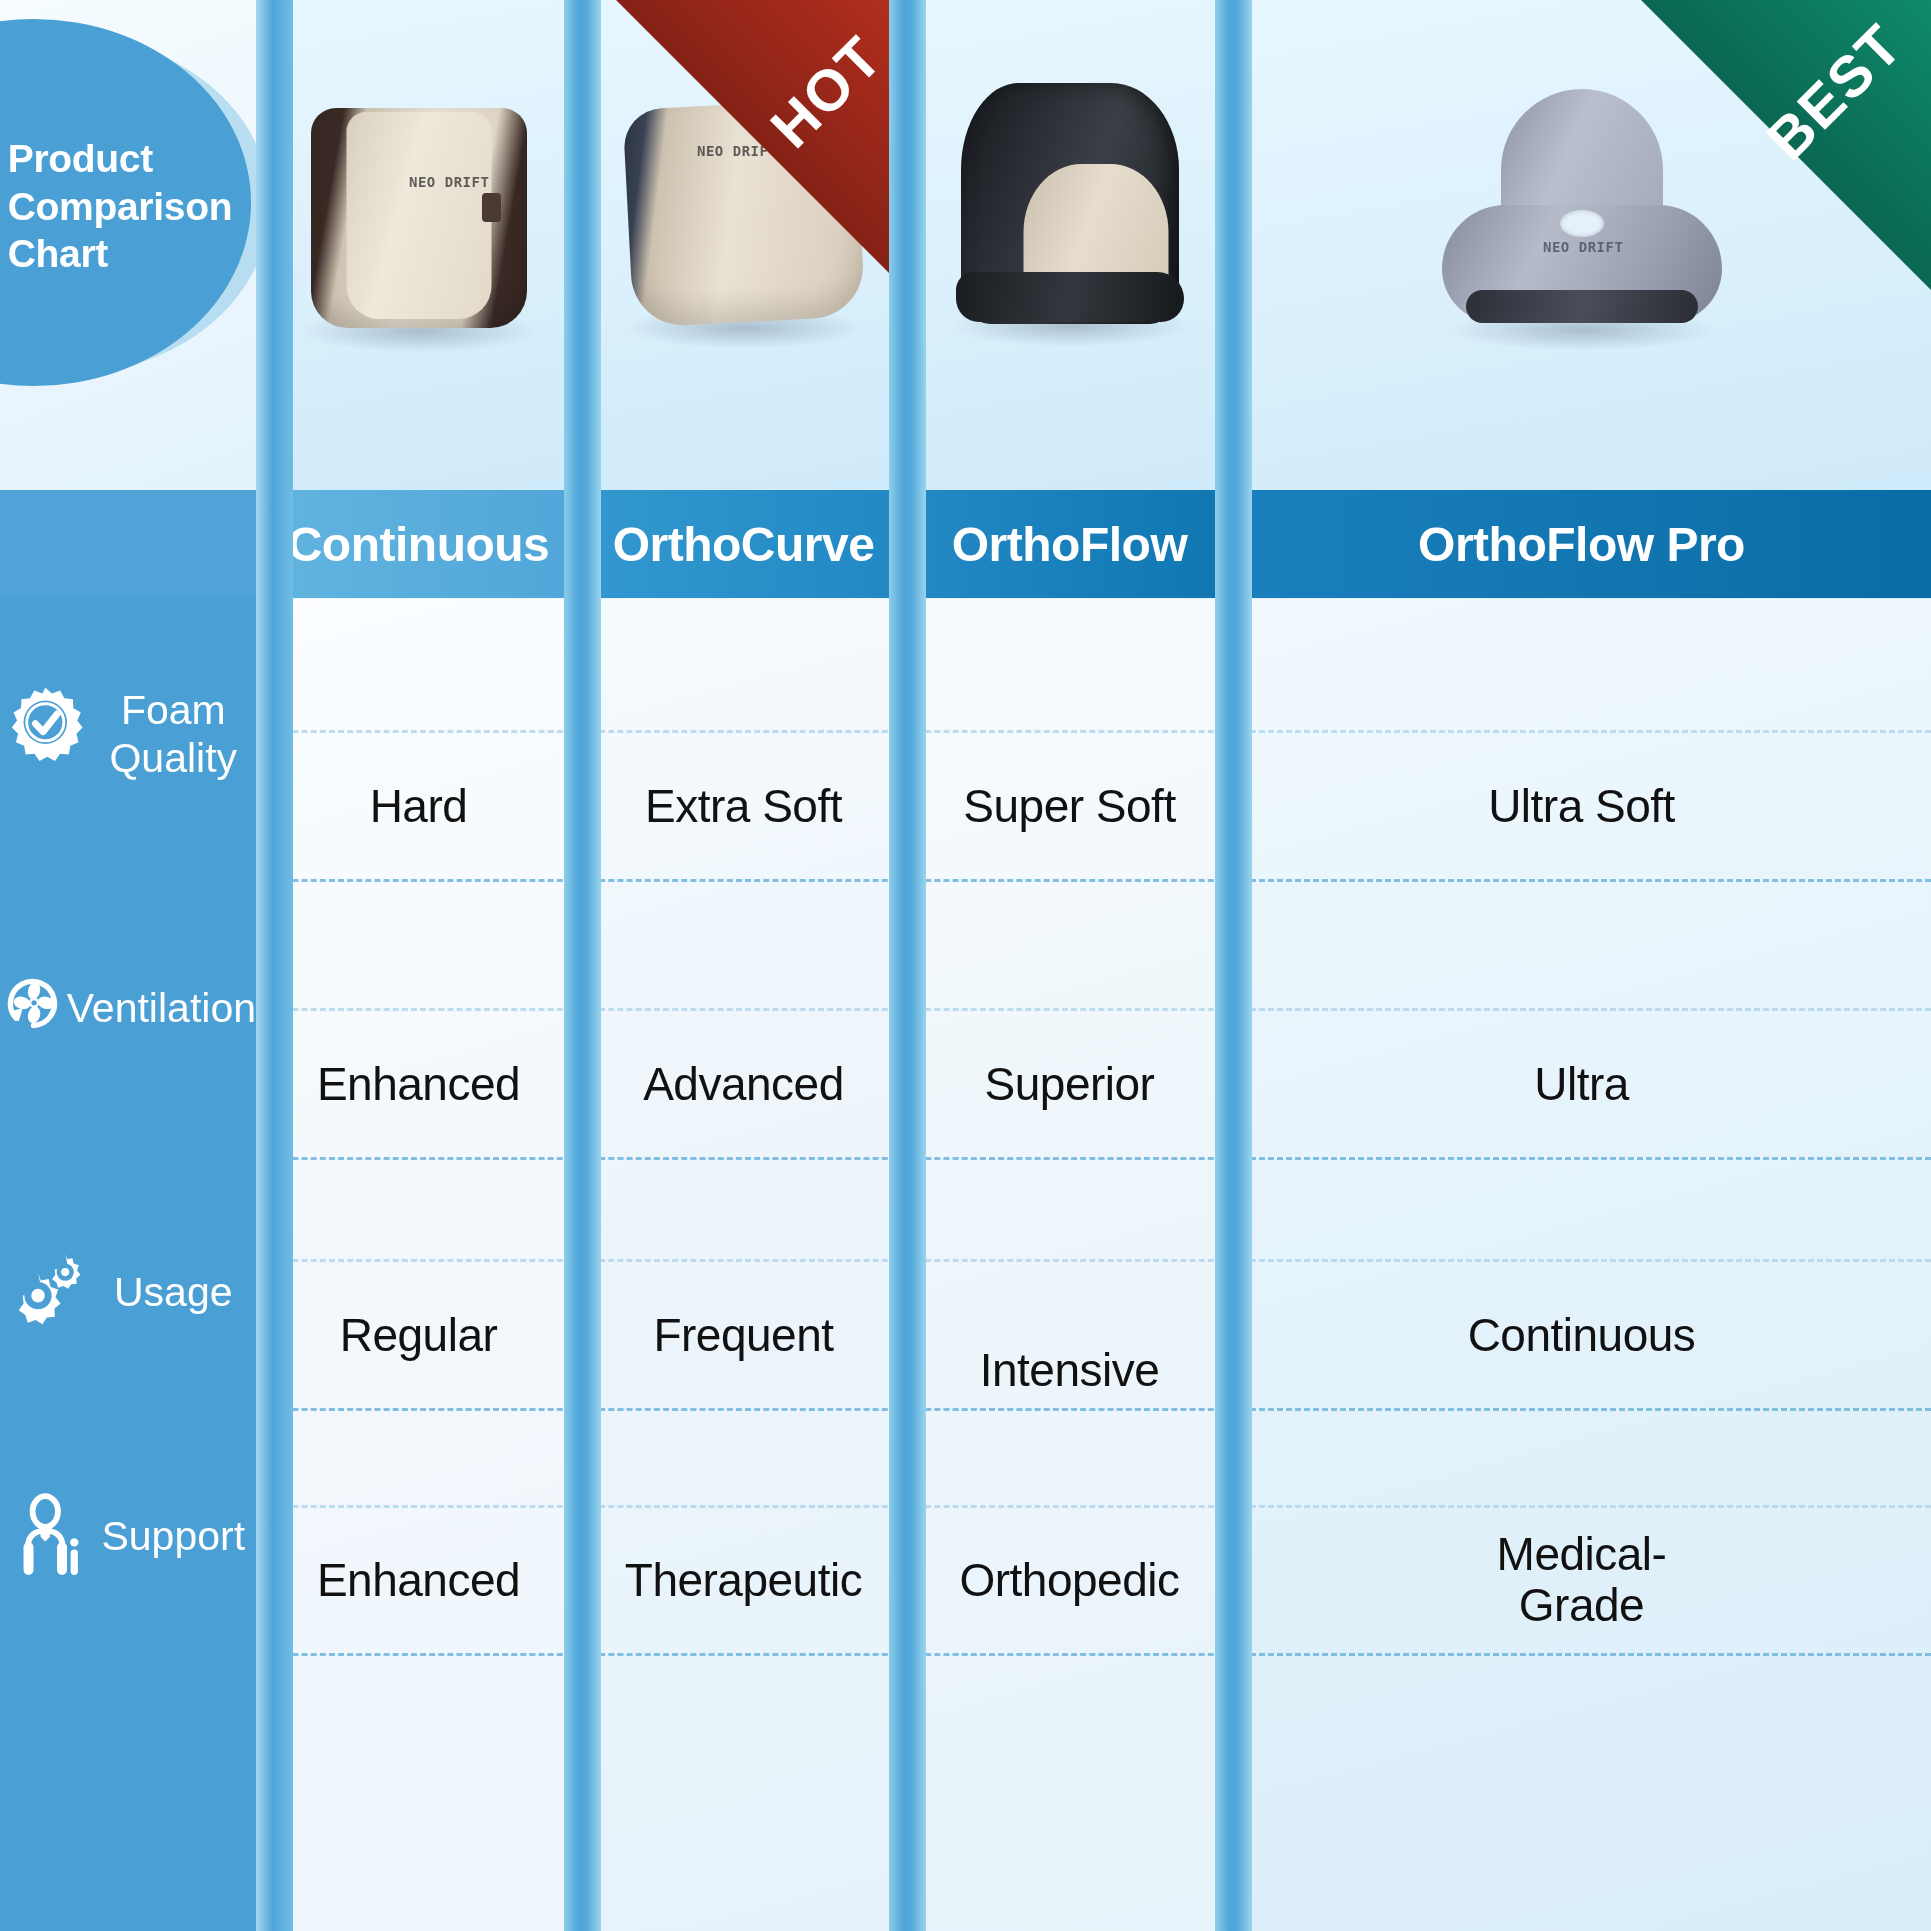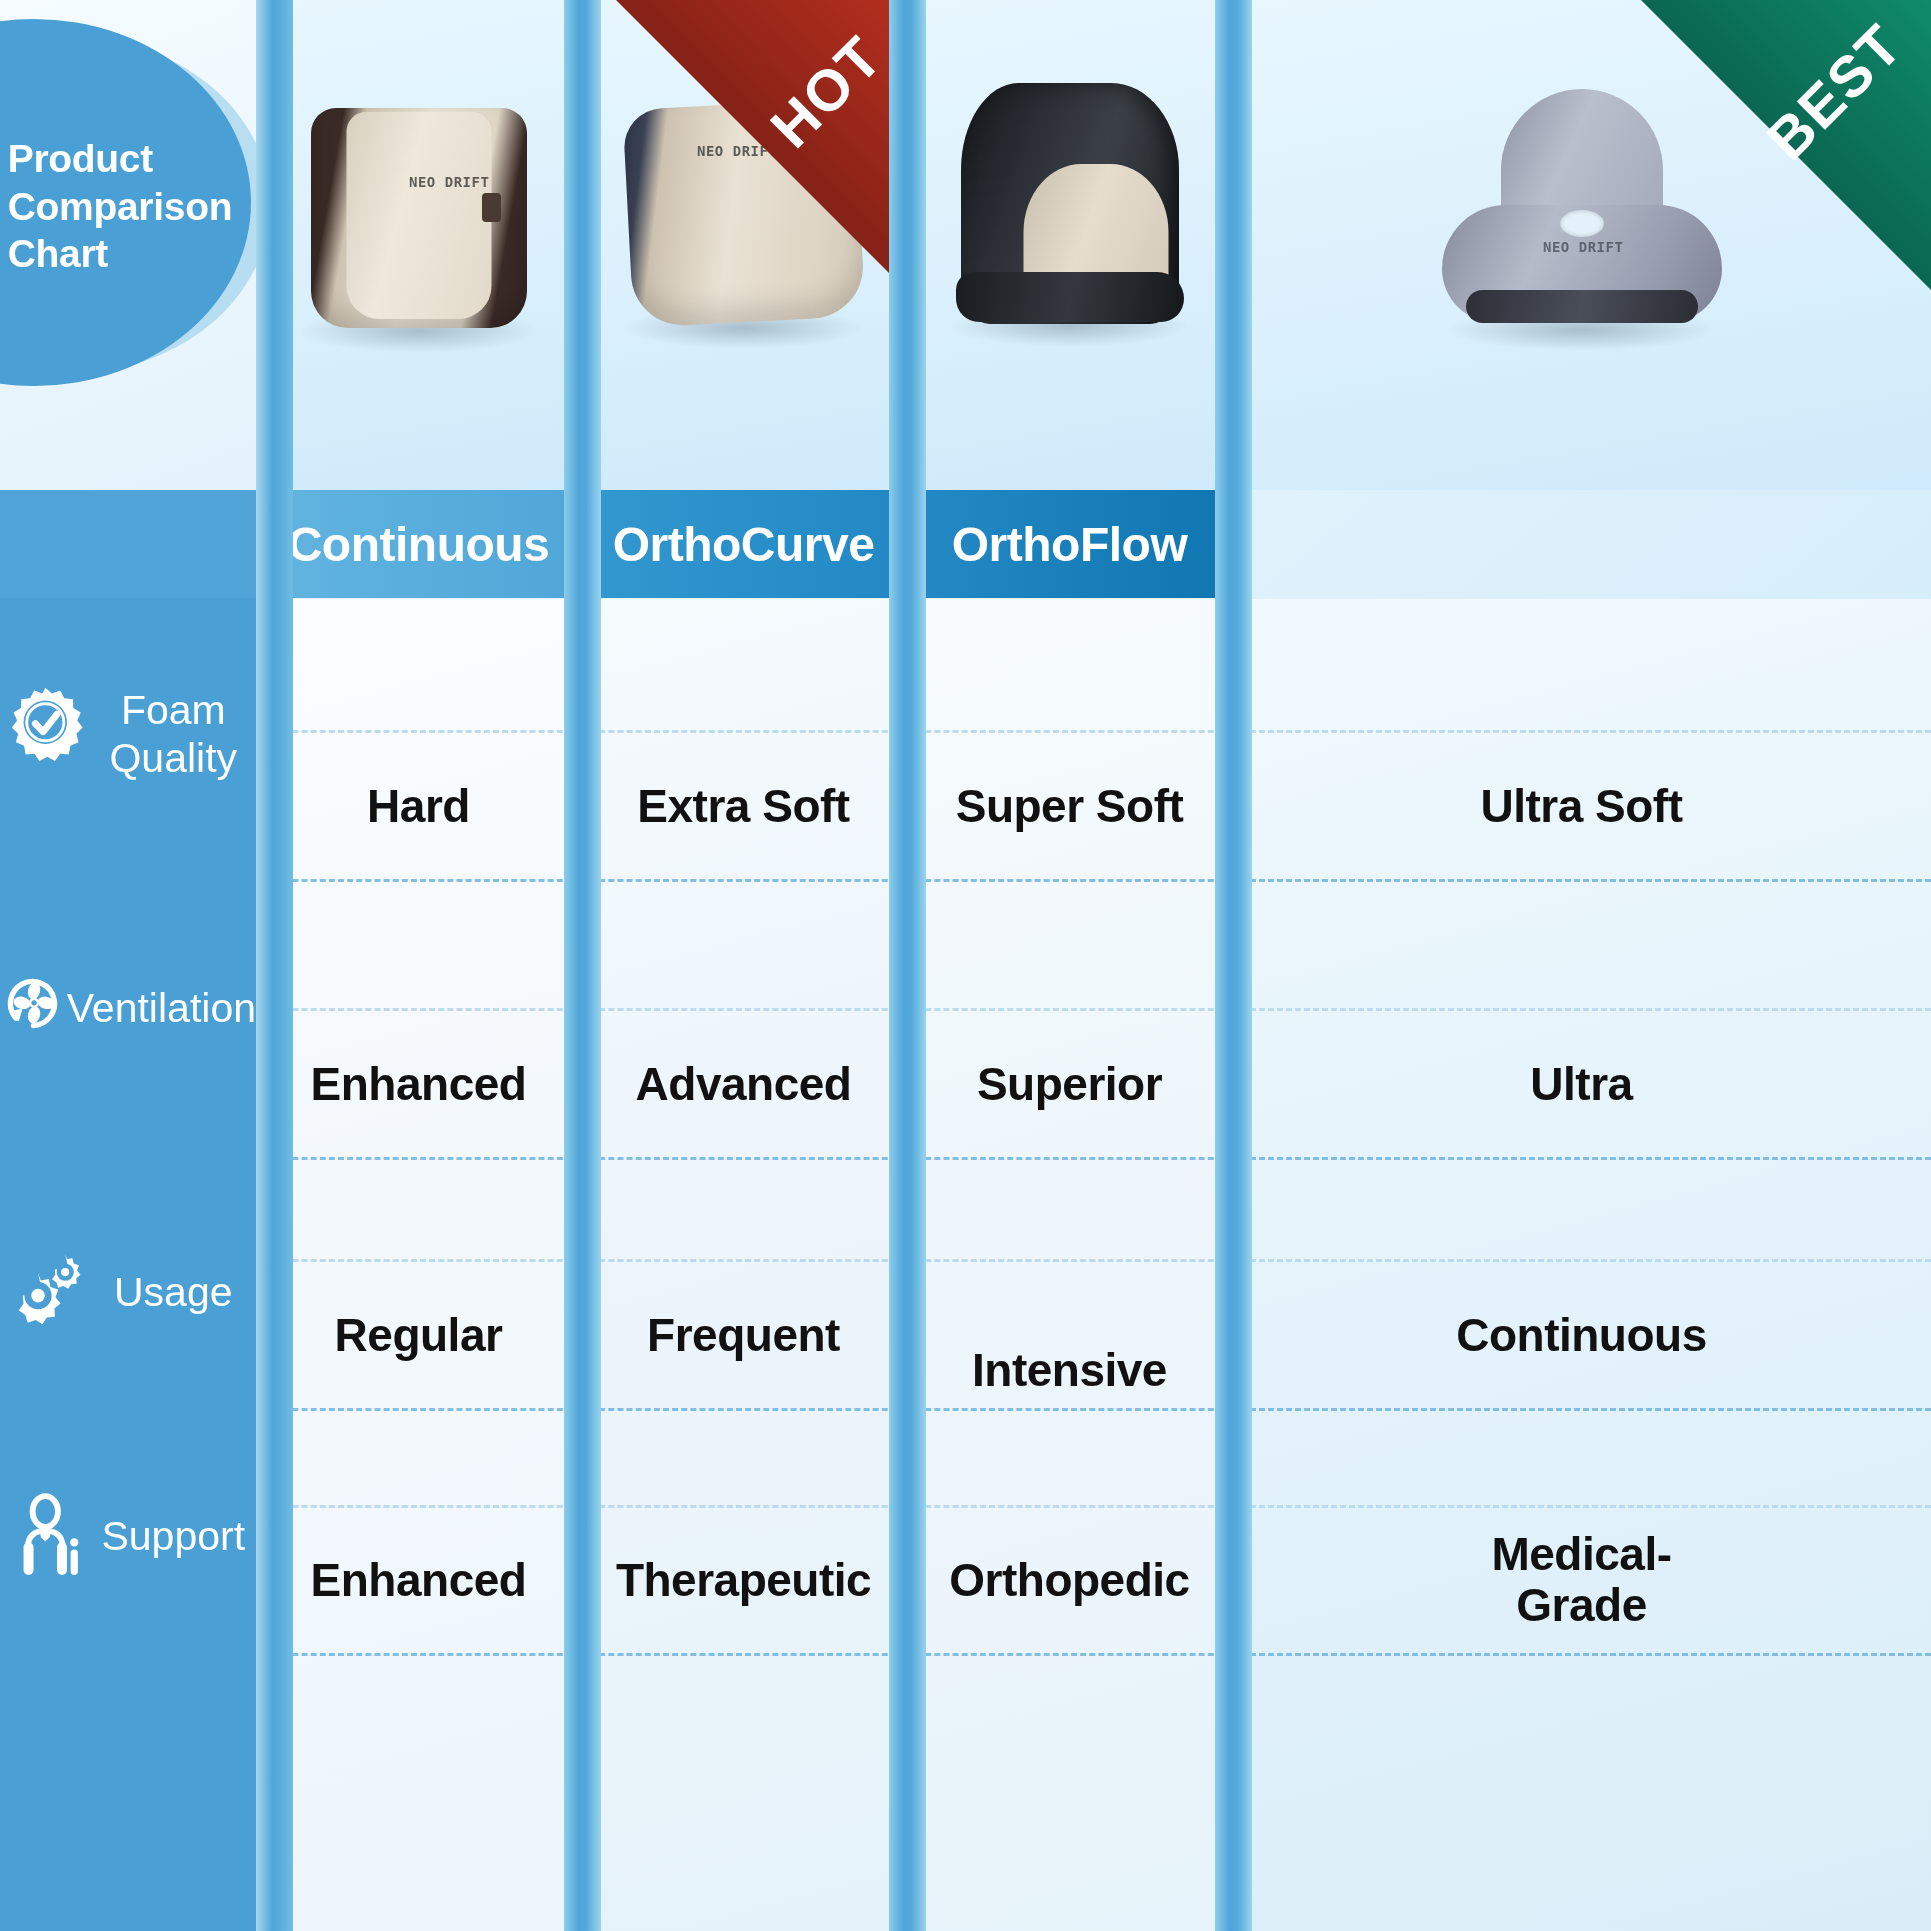--- a/index.html
+++ b/index.html
@@ -83,21 +83,21 @@
     background:linear-gradient(90deg,#8ccdea 0%,#4ea5d8 40%,#53a9da 60%,#9ad4ee 100%);
   }
   .gutter.g1{background:linear-gradient(90deg,#a7d9ef 0%,#4ea5d8 45%,#6fbde4 100%);}
 
   
   .cell{
     position:absolute;left:0;width:100%;
     display:flex;align-items:center;justify-content:center;
   }
   .cell-val{
-    color:#111;font-size:46px;font-weight:bold;text-align:center;
+    color:#111;font-size:46px;font-weight:normal;text-align:center;
     line-height:1.1;letter-spacing:-0.5px;
   }
   .dash{
     position:absolute;left:0;width:100%;height:0;
     border-top:3.9px dashed #6fb5e0;opacity:.85;
   }
   .dash.faint{border-top:3.9px dashed #b6d8ee;opacity:.9;}
 
   
   .ribbon{
@@ -289,20 +289,23 @@
       <div class="prod" style="top:205px;width:280px;height:118px;
                   background:linear-gradient(115deg,#868c9d 0%,#b5bbc9 35%,#9aa0b1 70%,#7d8394 100%);
                   border-radius:68px 68px 58px 58px;"></div>
       <div style="position:absolute;left:50%;transform:translateX(-50%);top:210px;
                   width:44px;height:27px;border-radius:50%;
                   background:#e4f1fa;box-shadow:0 0 5.8px rgba(0,0,0,.2) inset;"></div>
       <div class="logo" style="left:311px;top:239px;color:#4a4f5c;">NEO DRIFT</div>
       <div style="position:absolute;left:50%;transform:translateX(-50%);top:290px;
                   width:232px;height:33px;border-radius:19.3px;
                   background:linear-gradient(100deg,#2c2f38 0%,#4a4e59 50%,#2a2d35 100%);"></div>
+    </div>
+    <div class="col-name" style="background:linear-gradient(90deg,#1a80bd 0%,#0a6ca6 100%);">
+      <span>OrthoFlow Pro</span>
     </div>
     <div class="col-body" style="background:linear-gradient(165deg,#f0f9fd 0%,#e5f3fb 45%,#d9edf8 100%);">
       <div class="dash faint" style="top:131px;"></div>
       <div class="cell" style="top:164px;height:87px;">
         <span class="cell-val">Ultra Soft</span>
       </div>
       <div class="dash" style="top:280px;"></div>
 
       <div class="dash faint" style="top:409px;"></div>
       <div class="cell" style="top:442px;height:87px;">

